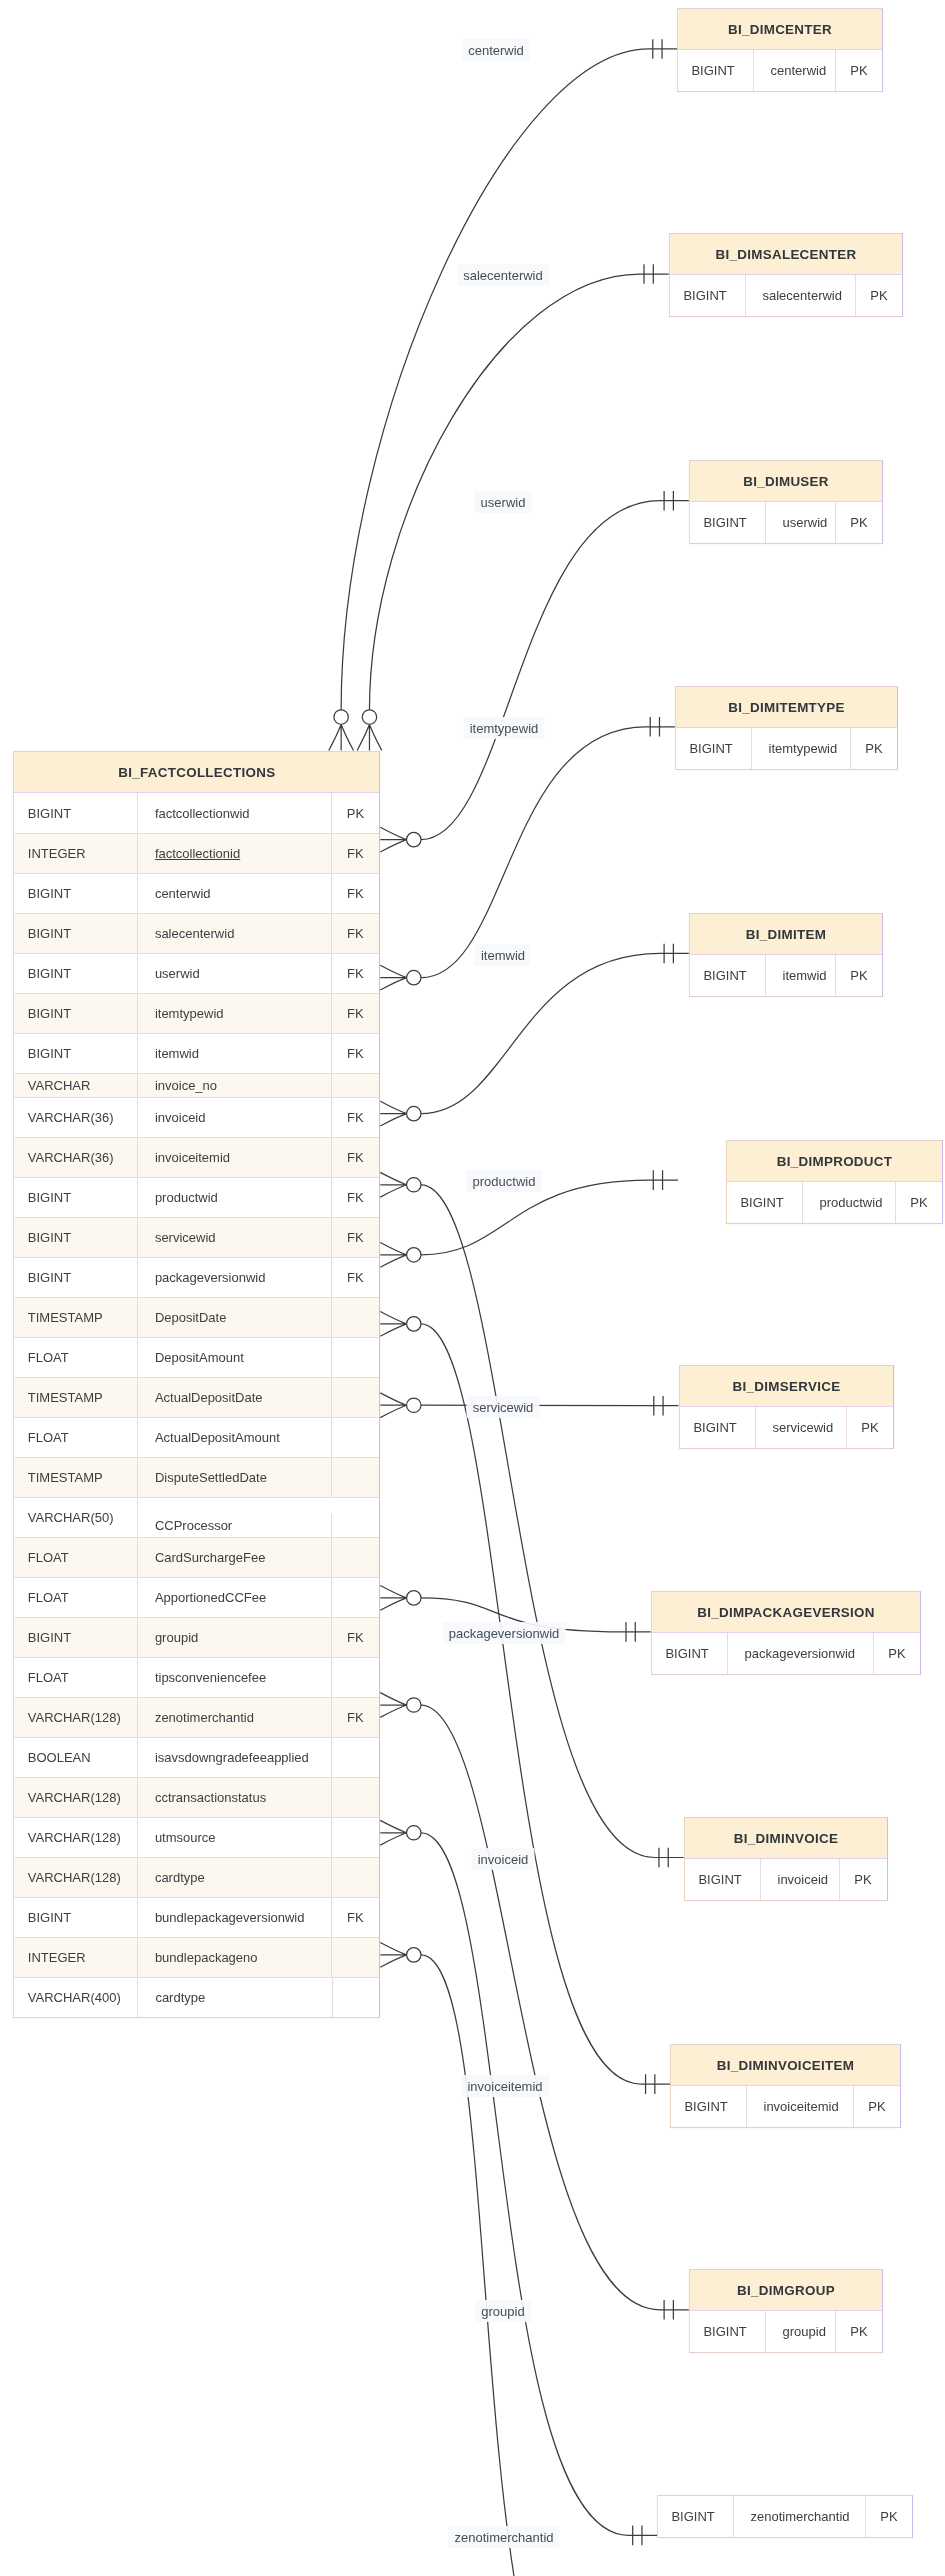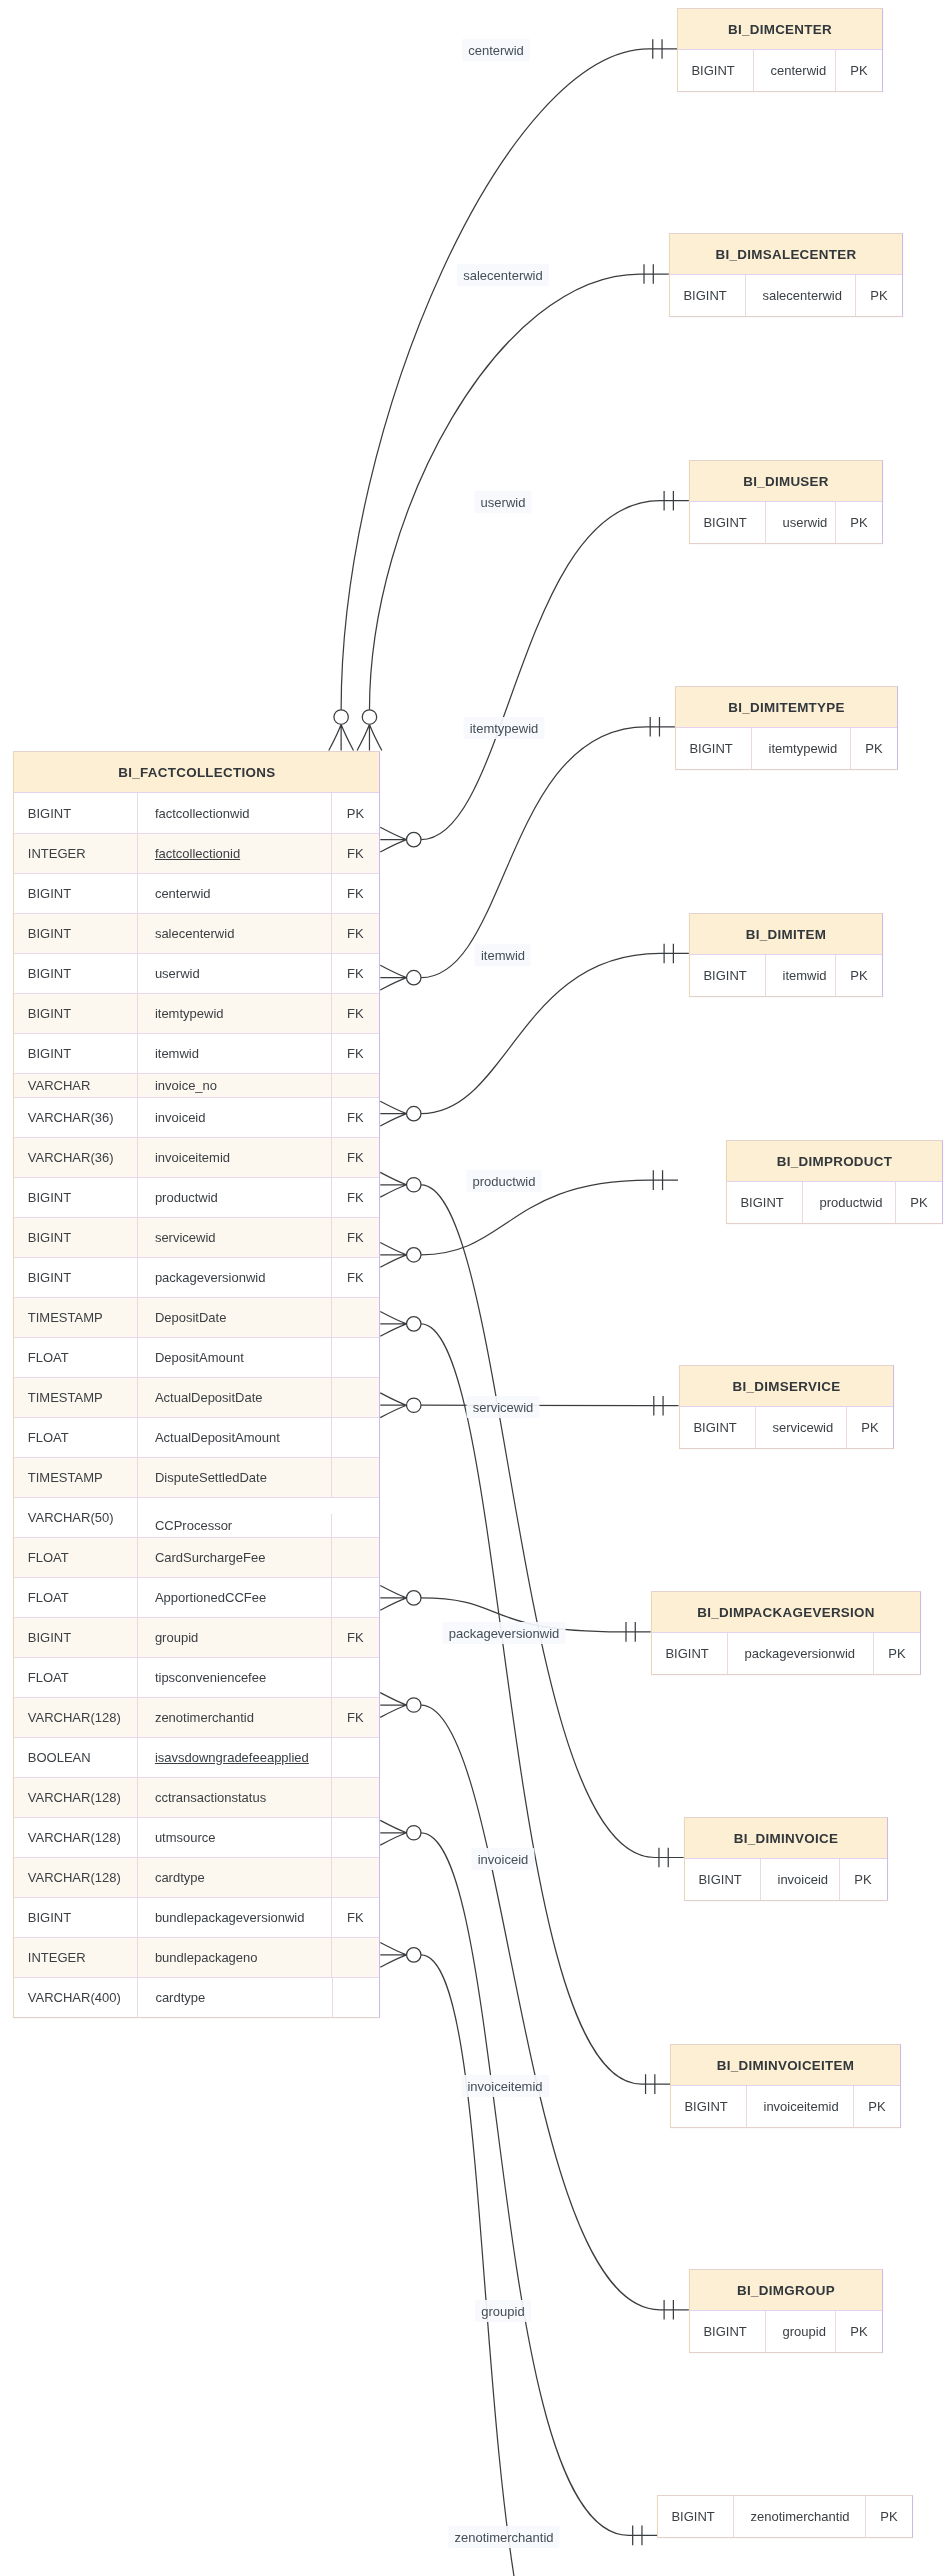--- a/index.html
+++ b/index.html
@@ -225,21 +225,21 @@
           <span class="er-cell cell-name" style="width: 194px;">tipsconveniencefee</span>
           <span class="er-cell cell-key" style="width: 46px;"></span>
         </div>
         <div class="er-row" style="height: 40px; background: rgb(253, 248, 239);">
           <span class="er-cell cell-type" style="width: 124px;">VARCHAR(128)</span>
           <span class="er-cell cell-name" style="width: 194px;">zenotimerchantid</span>
           <span class="er-cell cell-key" style="width: 46px;">FK</span>
         </div>
         <div class="er-row" style="height: 40px; background: rgb(255, 255, 255);">
           <span class="er-cell cell-type" style="width: 124px;">BOOLEAN</span>
-          <span class="er-cell cell-name" style="width: 194px; text-decoration: underline;">isavsdowngradefeeapplied</span>
+          <span class="er-cell cell-name" style="width: 194px;">isavsdowngradefeeapplied</span>
           <span class="er-cell cell-key" style="width: 46px;"></span>
         </div>
         <div class="er-row" style="height: 40px; background: rgb(253, 248, 239);">
           <span class="er-cell cell-type" style="width: 124px;">VARCHAR(128)</span>
           <span class="er-cell cell-name" style="width: 194px;">cctransactionstatus</span>
           <span class="er-cell cell-key" style="width: 46px;"></span>
         </div>
         <div class="er-row" style="height: 40px; background: rgb(255, 255, 255);">
           <span class="er-cell cell-type" style="width: 124px;">VARCHAR(128)</span>
           <span class="er-cell cell-name" style="width: 194px;">utmsource</span>

